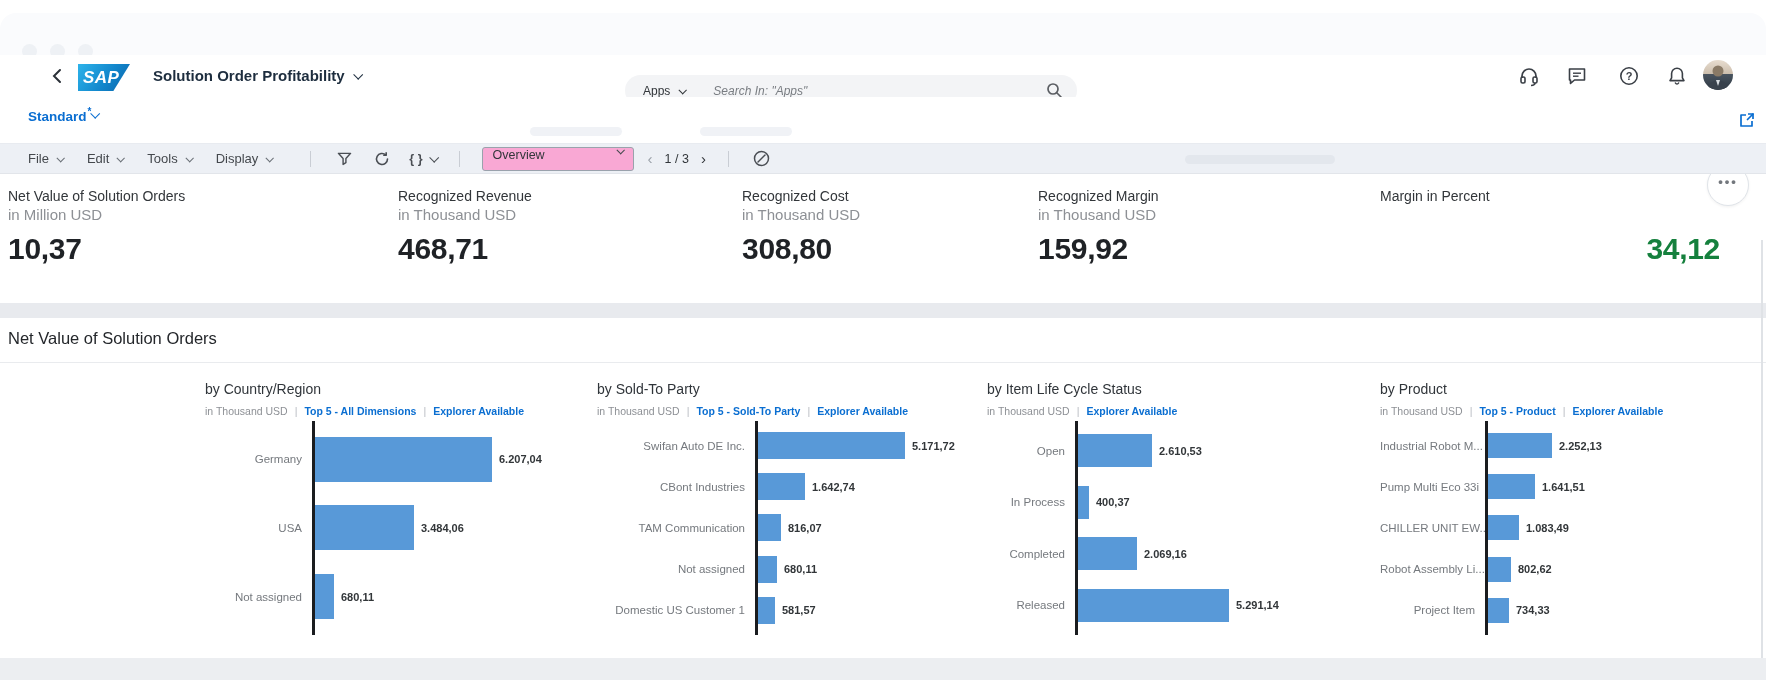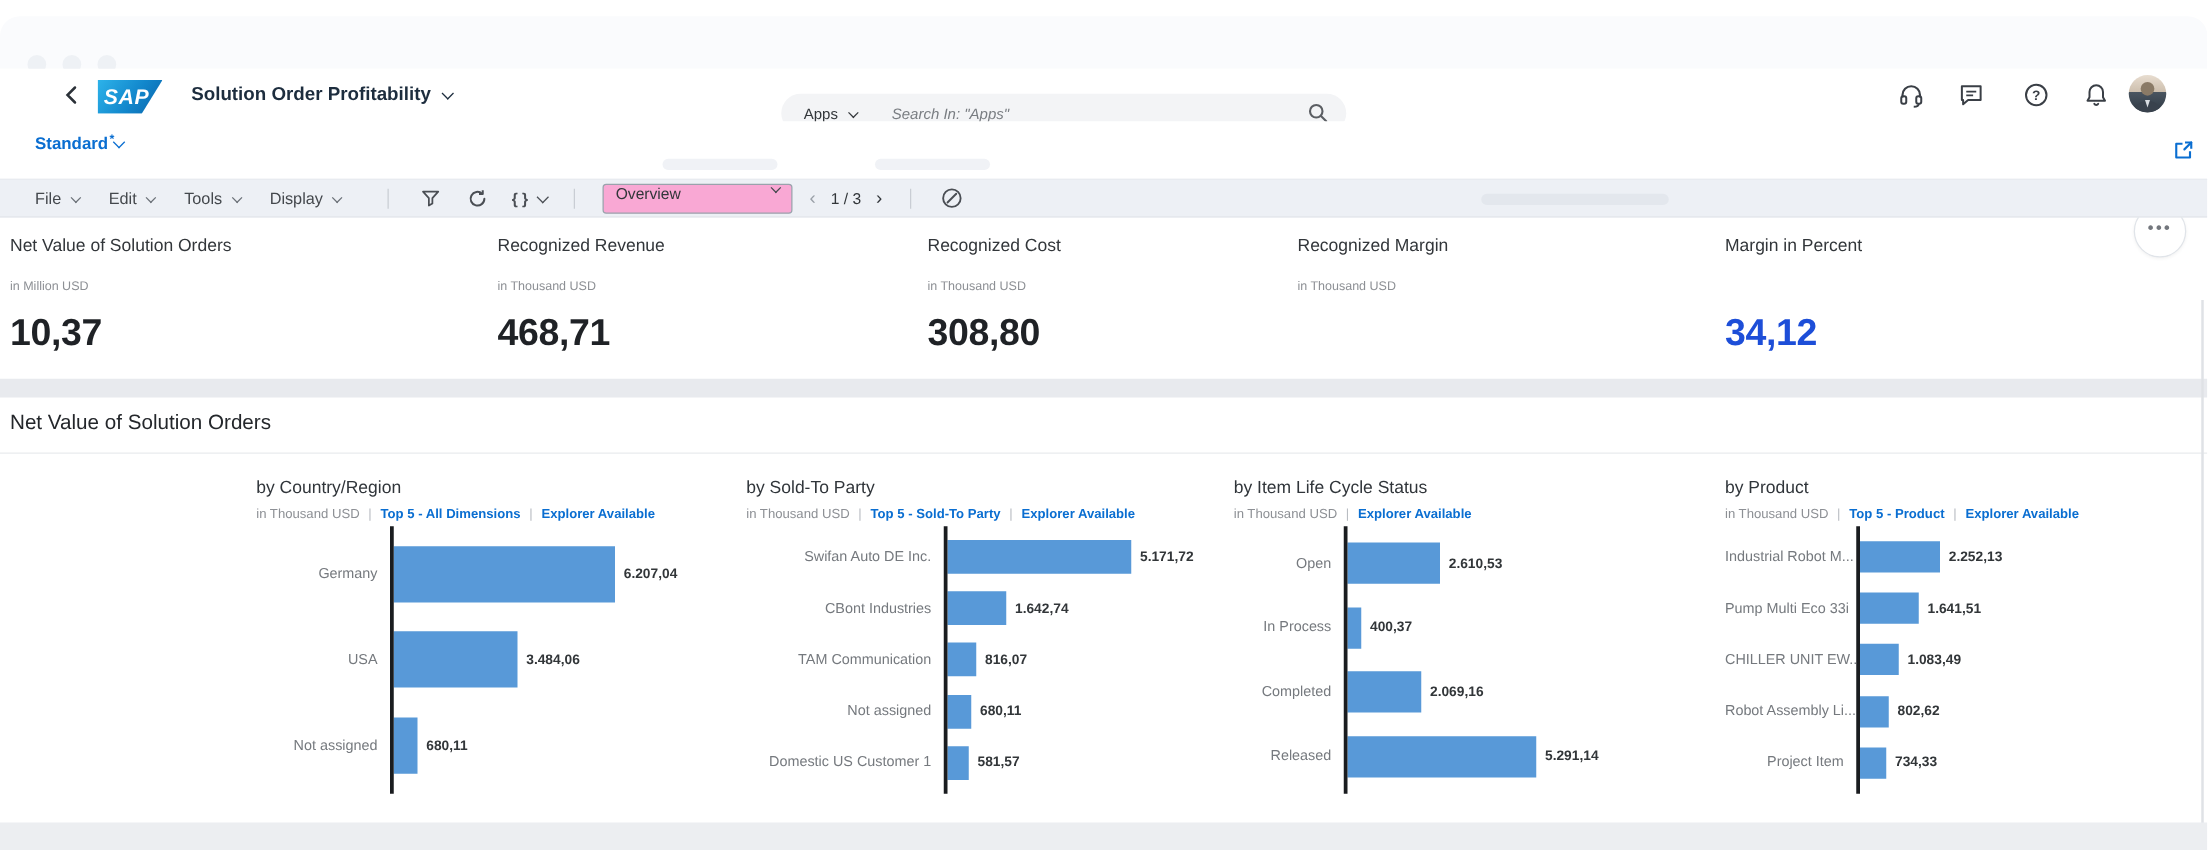--- a/index.html
+++ b/index.html
@@ -64,21 +64,21 @@
   #pg-label{font-size:12.5px;color:#32363a;padding:0 4px;}
 
   
   #content{position:absolute;top:174px;left:0;right:0;bottom:0;background:#fff;}
   #more-btn{position:absolute;left:1707px;top:-10px;width:40px;height:40px;border-radius:50%;background:#fff;
             border:1px solid #e0e4e9;box-shadow:0 1px 3px rgba(0,0,0,.06);z-index:1;cursor:pointer;
             color:#73777d;font-size:13px;letter-spacing:2px;text-align:center;line-height:34px;font-weight:bold;}
 
   .kpi{position:absolute;top:14px;width:340px;cursor:pointer;}
   .kpi-title{font-size:14px;color:#32363a;}
-  .kpi-unit{font-size:10px;color:#8d9095;margin-top:20px;height:12px;}
+  .kpi-unit{font-size:15px;color:#8d9095;margin-top:2px;height:12px;}
   .kpi-value{font-size:30px;font-weight:bold;color:#1f2226;margin-top:14px;letter-spacing:-.3px;}
 
   #gray-strip{position:absolute;left:0;right:0;top:129px;height:15px;background:#e8eaee;}
   #section-title{position:absolute;left:8px;top:155px;font-size:16.5px;font-weight:500;color:#24272b;}
   #section-divider{position:absolute;left:0;right:0;top:188px;height:1px;background:#e9ebee;}
 
   
   #geo-panel{position:absolute;left:16px;top:213px;}
   #geo-label{font-size:13px;font-weight:bold;color:#2f3237;}
   .radio-row{display:flex;align-items:center;gap:11px;margin-top:12px;cursor:pointer;}
@@ -249,25 +249,26 @@
       <div class="kpi-value" style="color: rgb(31, 34, 38);">468,71</div>
     </div>
     <div class="kpi" style="left:742px">
       <div class="kpi-title">Recognized Cost</div>
       <div class="kpi-unit">in Thousand USD</div>
       <div class="kpi-value" style="color: rgb(31, 34, 38);">308,80</div>
     </div>
     <div class="kpi" style="left:1038px">
       <div class="kpi-title">Recognized Margin</div>
       <div class="kpi-unit">in Thousand USD</div>
+      <div class="kpi-value" style="color: rgb(31, 34, 38);">159,92</div>
     </div>
     <div class="kpi" style="left:1380px">
       <div class="kpi-title">Margin in Percent</div>
       <div class="kpi-unit"></div>
-      <div class="kpi-value" style="color: #1d4ed8;">34,12</div>
+      <div class="kpi-value" style="color: #15803d; text-align: right;">34,12</div>
     </div>
 
     <div id="gray-strip"></div>
     <div id="section-title">Net Value of Solution Orders</div>
     <div id="section-divider"></div>
 
 
     <div class="chart" style="left:205px;width:382px;--label-w:107px;--bar-h:45px">
         <div class="c-title">by Country/Region</div>
         <div class="c-sub">

